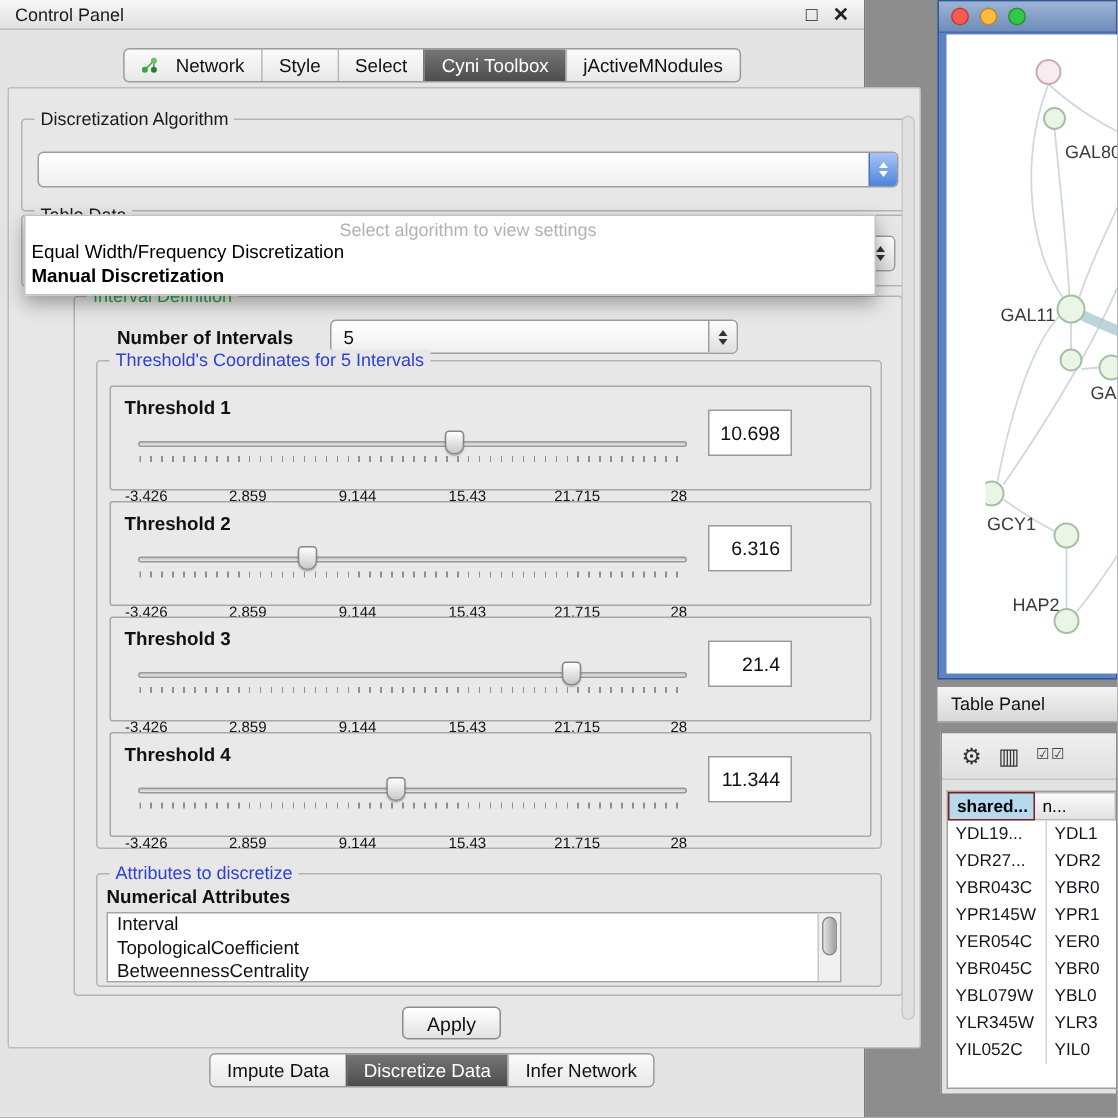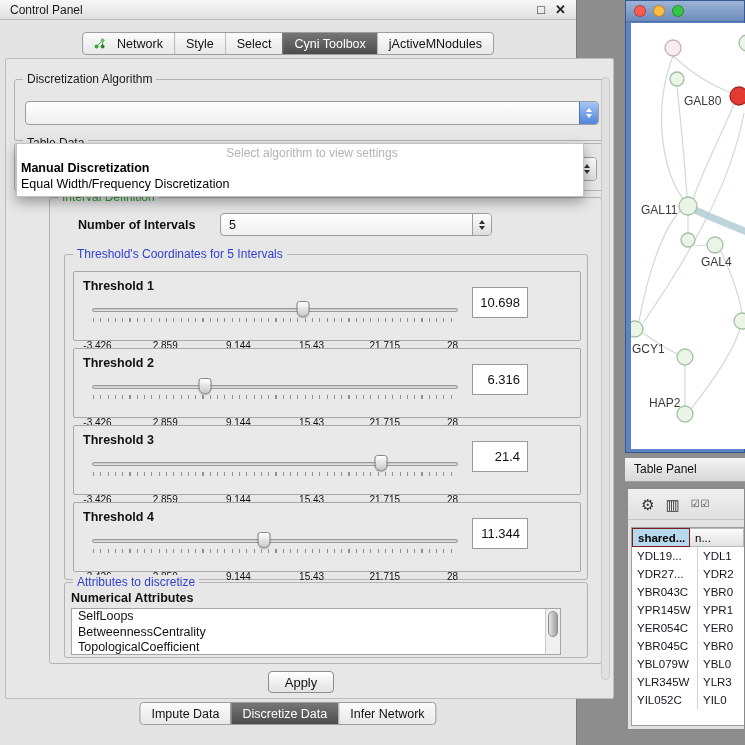--- a/index.html
+++ b/index.html
@@ -40,21 +40,21 @@
 
   .algo-group { left:8px; top:20px; width:592px; height:62px; }
   .algo-combo { left:10px; top:21px; width:574px; }
   .td-group { left:8px; top:84px; width:592px; height:48px; }
   .td-combo { left:10px; top:13px; width:572px; }
 
   .interval-group { left:43px; top:138px; width:553px; height:467px; }
   .num-label { position:absolute; left:28px; top:20px; font-size:12.5px; font-weight:bold; color:#111; }
   .num-combo { left:170px; top:15px; width:272px; height:23px; }
 
-  .thr-group { position:absolute; left:14px; top:56px; width:524px; height:326px; border:1px solid #b3b3b3; border-radius:3px; }
+  .thr-group { position:absolute; left:14px; top:42px; width:524px; height:326px; border:1px solid #b3b3b3; border-radius:3px; }
   .thr-panel { position:absolute; left:8px; width:508px; height:70px; border:1px solid #a8a8a8; background:#e9e9e9; border-radius:2px;padding-left:36px; }
   .tp0 { top:16px; } .tp1 { top:93px; } .tp2 { top:170px; } .tp3 { top:247px; }
   .thr-label { position:absolute; left:9px; top:7px; font-size:12.5px; font-weight:bold; color:#111; }
   .slider { position:absolute; left:18px; top:27px; width:366px; height:38px; }
   .track { position:absolute; left:0; right:0; top:9px; height:4px; background:linear-gradient(#c2c2c2,#e9e9e9); border:1px solid #989898; border-radius:3px; }
   .thumb { position:absolute; top:2px; width:13px; height:16px; transform:translateX(-50%); background:linear-gradient(#ffffff,#c9c9c9); border:1px solid #868686; border-radius:3px 3px 6px 6px; box-shadow:0 1px 1px rgba(0,0,0,.25); z-index:2; }
   .ticks { position:absolute; left:1px; right:1px; top:19px; height:4px; background:repeating-linear-gradient(90deg,#8f8f8f 0 1px,transparent 1px 7.3px); }
   .scale { position:absolute; left:0; right:0; top:25px; height:11px; }
   .scale span { position:absolute; top:0; transform:translateX(-50%); font-size:10px; color:#111; white-space:nowrap;margin-top:16px; }
   .scale span:nth-child(1){left:1.5%} .scale span:nth-child(2){left:20%}
@@ -74,21 +74,21 @@
   .dropdown { position:absolute; left:10px; top:84px; width:568px; background:#fff; border:1px solid #c2c2c2; box-shadow:0 5px 12px rgba(0,0,0,.35); z-index:40; padding:2px 0 4px; }
   .dd-prompt { text-align:center; font-size:12px; color:#b2b2b2; line-height:15px;margin-left:24px; }
   .dd-option { font-size:12.5px; color:#000; line-height:15.5px; padding-left:4px; white-space:nowrap; }
   .dd-option.bold { font-weight:bold; }
 
   
   .net-window { position:absolute; left:625px; top:0; width:120px; height:453px; background:#5d83c4; border:1px solid #35598f; }
   .net-titlebar { position:absolute; left:0; top:0; right:0; height:21px; background:linear-gradient(#9db4d6,#6d8cba); border-bottom:1px solid #4a6da3; display:flex; align-items:center; gap:7px; padding-left:8px; }
   .light { width:12px; height:12px; border-radius:50%; border:1px solid rgba(0,0,0,.28); }
   .light.red { background:#f95b51; } .light.yellow { background:#fdbc40; } .light.green { background:#33c748; }
-  .net-canvas { position:absolute; left:5px; top:22px; width:115px; height:426px; background:#fff; overflow:hidden; }
+  .net-canvas { position:absolute; left:5px; top:22px; width:115px; height:426px; background:#fff; overflow:hidden;padding-left:26px; }
 
   
   .table-panel-header { position:absolute; left:625px; top:457px; width:120px; height:25px; background:linear-gradient(#f4f4f4,#d7d7d7); border-top:1px solid #8f8f8f; border-bottom:1px solid #9f9f9f; font-size:12px; color:#111; line-height:23px; padding-left:9px; }
   .table-window { position:absolute; left:627px; top:488px; width:118px; height:242px; background:#e2e2e2; border:1px solid #8a8a8a; }
   .tp-toolbar { position:absolute; left:0; top:0; right:0; height:31px; display:flex; align-items:center; gap:11px; padding-left:13px; background:linear-gradient(#efefef,#e0e0e0); border-bottom:1px solid #c4c4c4; }
   .tool { font-size:15px; color:#333; line-height:1; }
   .tool.checks { font-size:10px; color:#444; letter-spacing:1px; }
   .tgrid { position:absolute; left:3px; top:38px; right:0; bottom:3px; background:#fff; border:1px solid #9e9e9e; border-right:none; overflow:hidden; }
   .thead { display:flex; height:19px; }
   .th { font-size:11.5px; line-height:18px; padding-left:5px; white-space:nowrap; overflow:hidden; }
@@ -245,38 +245,38 @@
               </div>
             </div>
             <div class="value-box">11.344</div>
           </div>
         </div>
 
         <div class="attr-group">
           <span class="group-title blue">Attributes to discretize</span>
           <div class="attr-header">Numerical Attributes</div>
           <div class="listbox">
-            <div class="list-item">SelfLoops</div>
+            <div class="list-item">Interval</div>
+            <div class="list-item">TopologicalCoefficient</div>
             <div class="list-item">BetweennessCentrality</div>
-            <div class="list-item">TopologicalCoefficient</div>
             <div class="list-scrollbar">
               <div class="scroll-thumb"></div>
             </div>
           </div>
         </div>
       </div>
 
       <button class="apply-btn">Apply</button>
 
       <div class="panel-scrollbar"></div>
 
       <div class="dropdown">
         <div class="dd-prompt">Select algorithm to view settings</div>
+        <div class="dd-option">Equal Width/Frequency Discretization</div>
         <div class="dd-option bold">Manual Discretization</div>
-        <div class="dd-option">Equal Width/Frequency Discretization</div>
       </div>
     </div>
 
     <div class="seg-bar bottom-tab-bar">
       <div class="tab">
           <span>Impute Data</span>
         </div>
       <div class="tab selected">
           <span>Discretize Data</span>
         </div>

